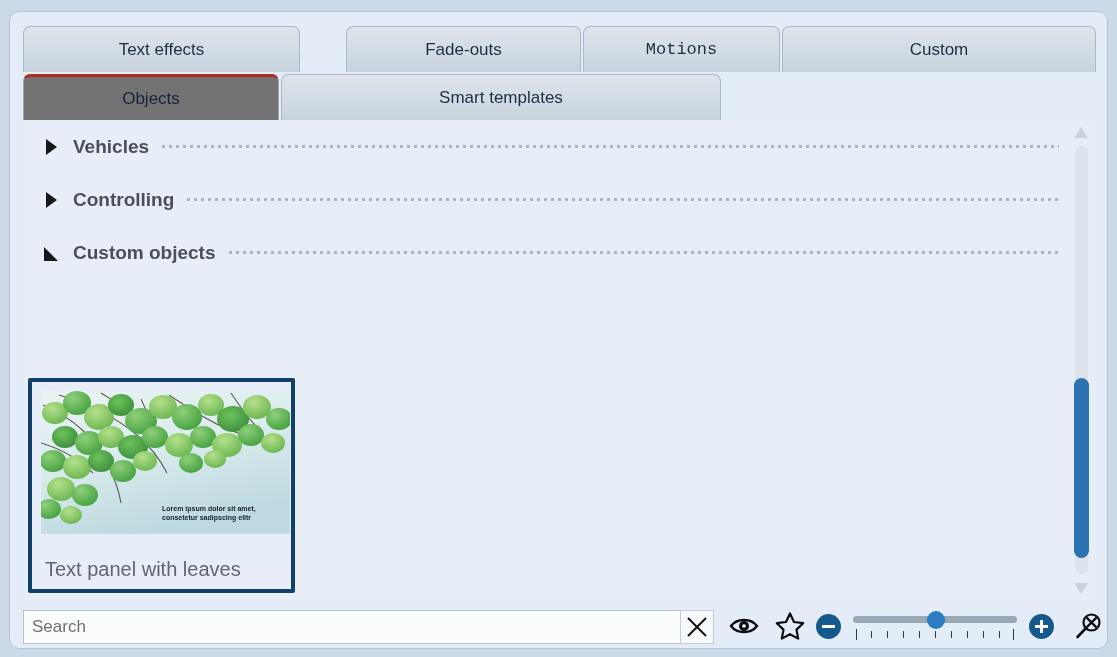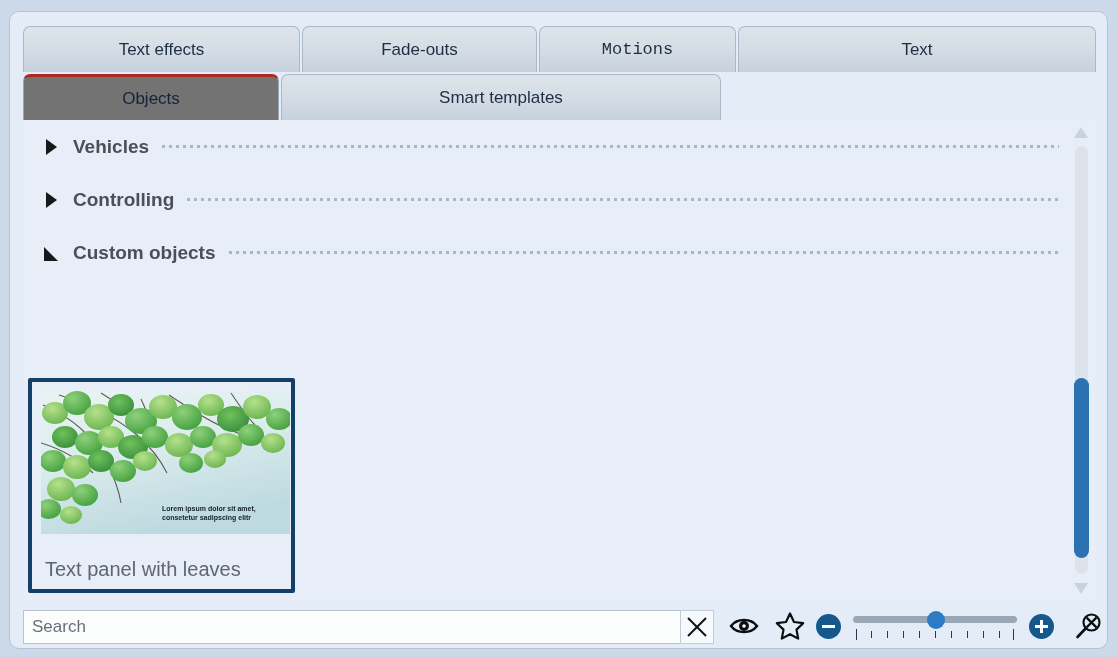--- a/index.html
+++ b/index.html
@@ -237,28 +237,28 @@
 </head>
 <body>
 
 <div class="app">
   <div class="frame">
 
     <div class="tabrow row1">
       <div class="tab" style="flex:0 0 277px;">
         <span>Text effects</span>
       </div>
-      <div class="tab" style="flex:0 0 235px;">
+      <div class="tab" style="flex:0 0 235px;margin-left:44px;">
         <span>Fade-outs</span>
       </div>
       <div class="tab" style="flex:0 0 197px;font-family:Liberation Mono, monospace;">
         <span>Motions</span>
       </div>
       <div class="tab" style="flex:1 1 auto;">
-        <span>Text</span>
+        <span>Custom</span>
       </div>
     </div>
 
     <div class="tabrow row2">
       <div class="tab active" style="flex:0 0 256px;">
         <span>Objects</span>
       </div>
       <div class="tab" style="flex:0 0 440px;">
         <span>Smart templates</span>
       </div>

